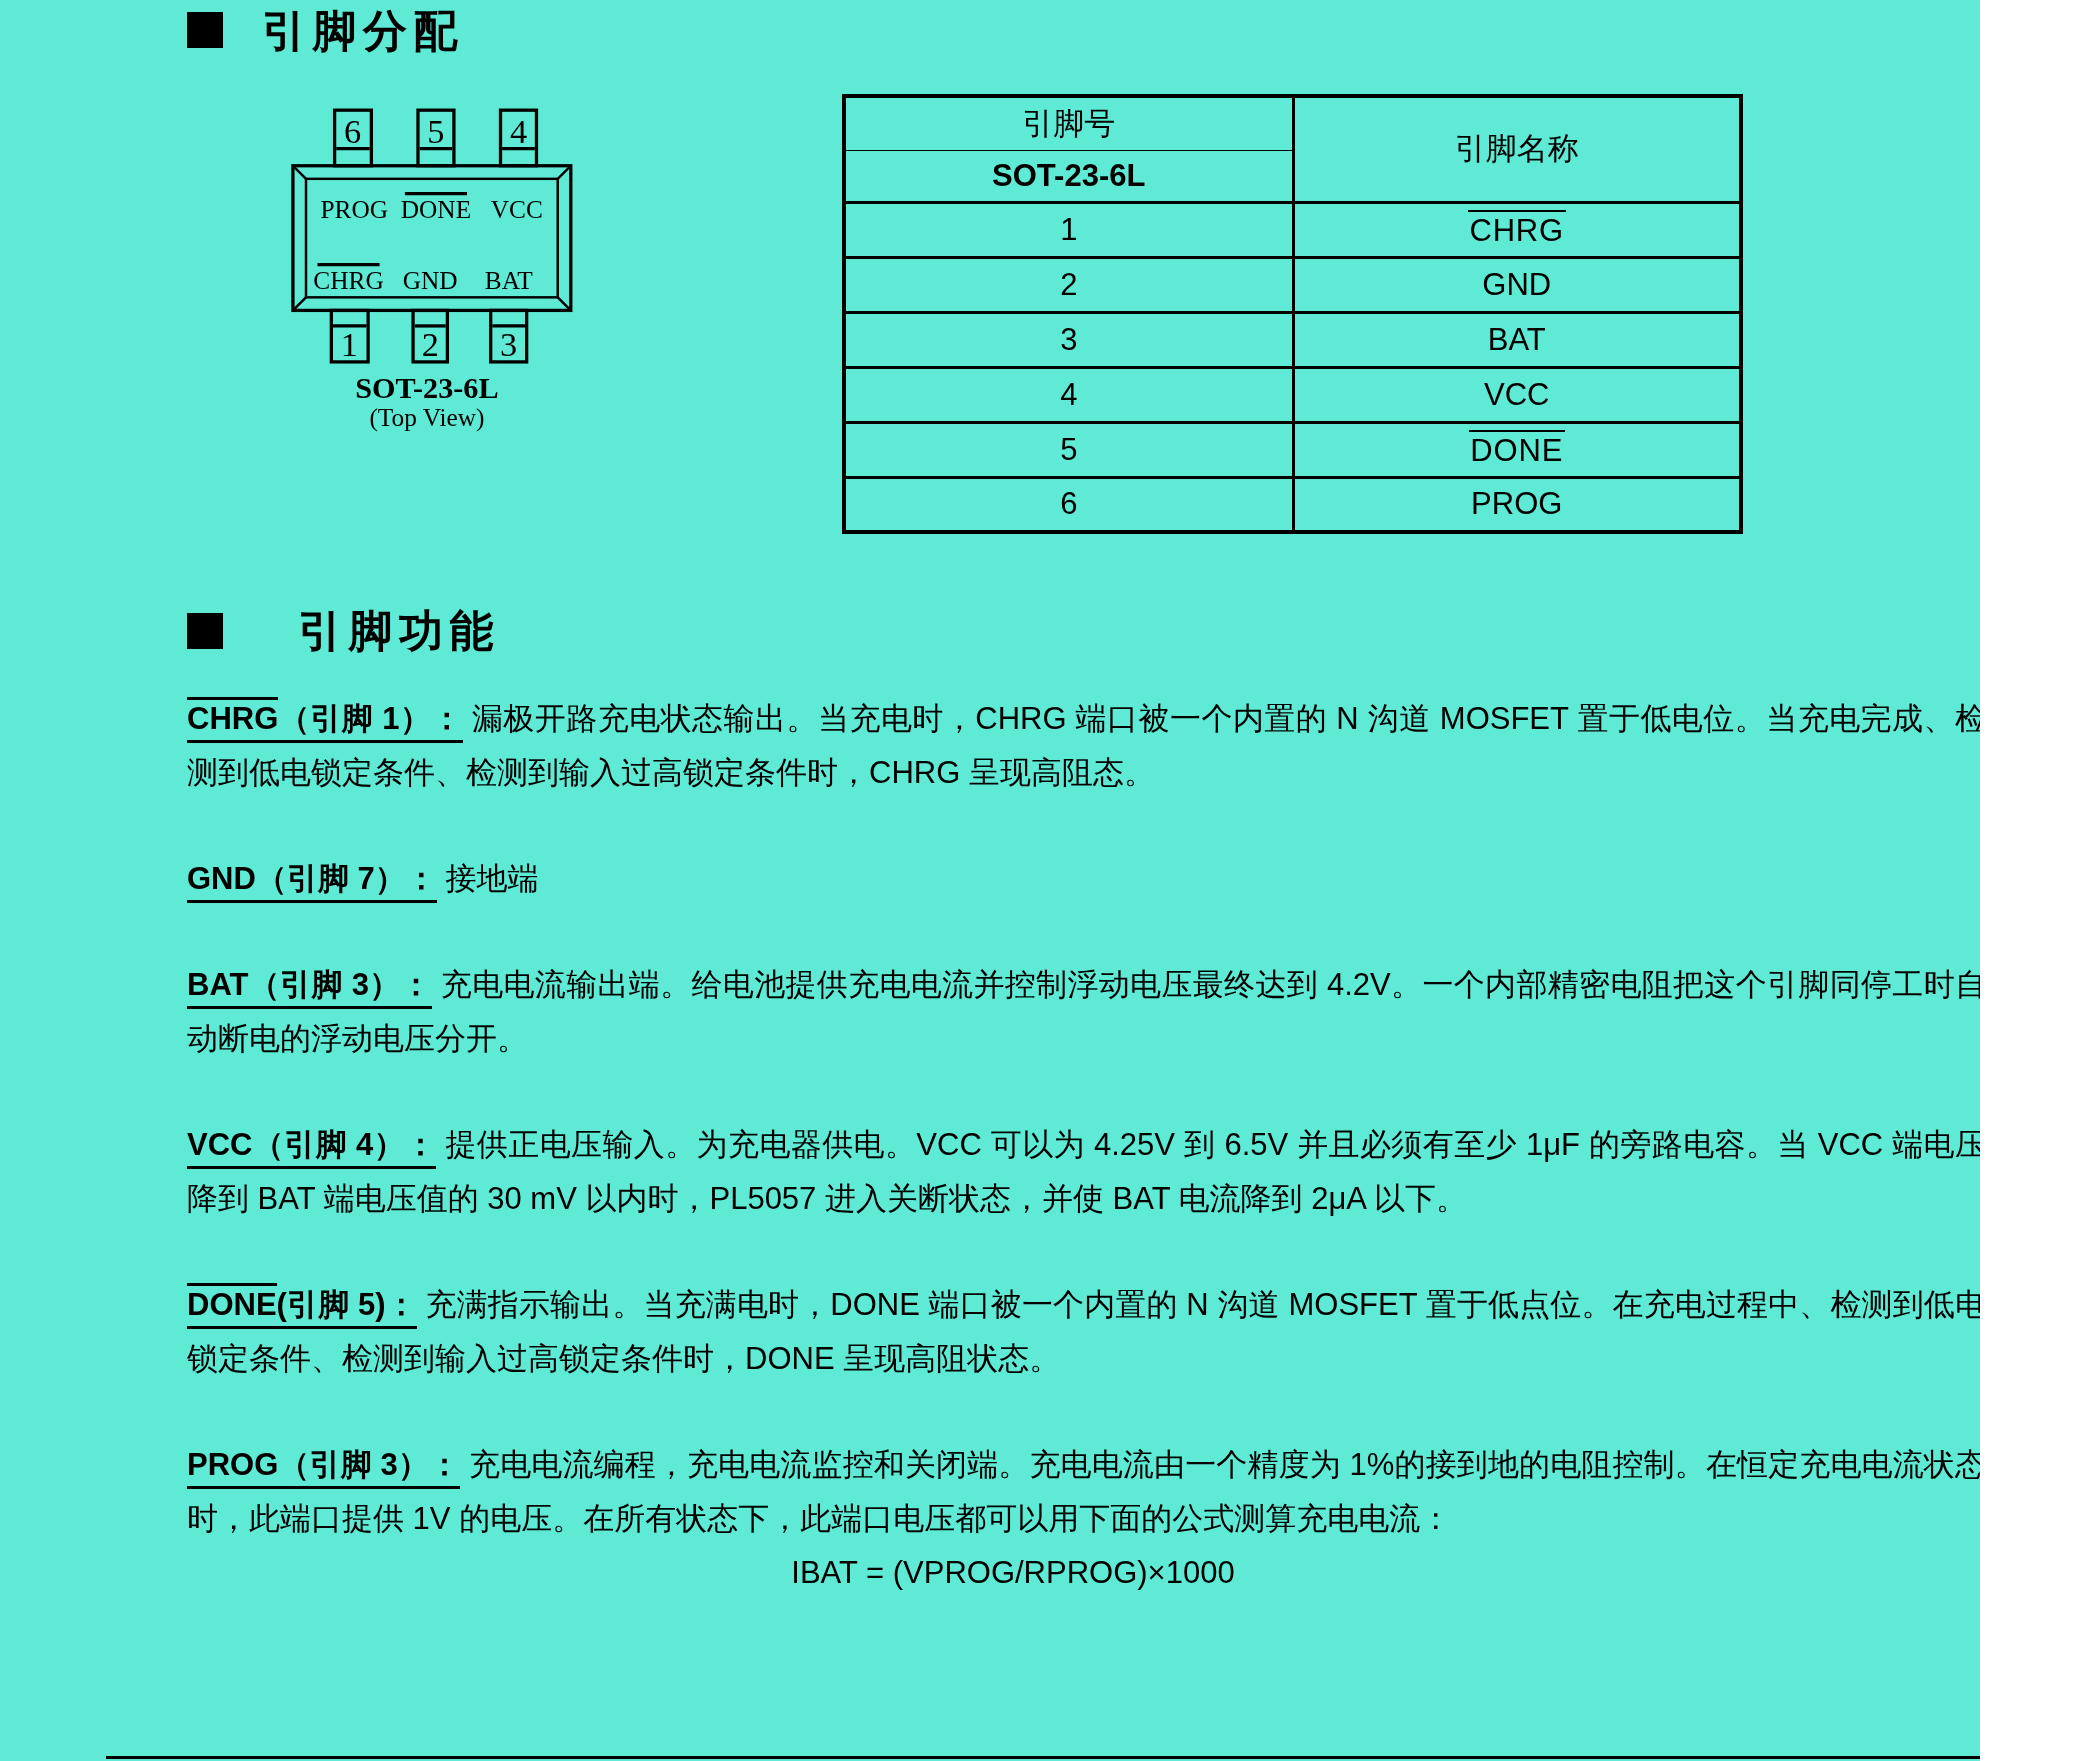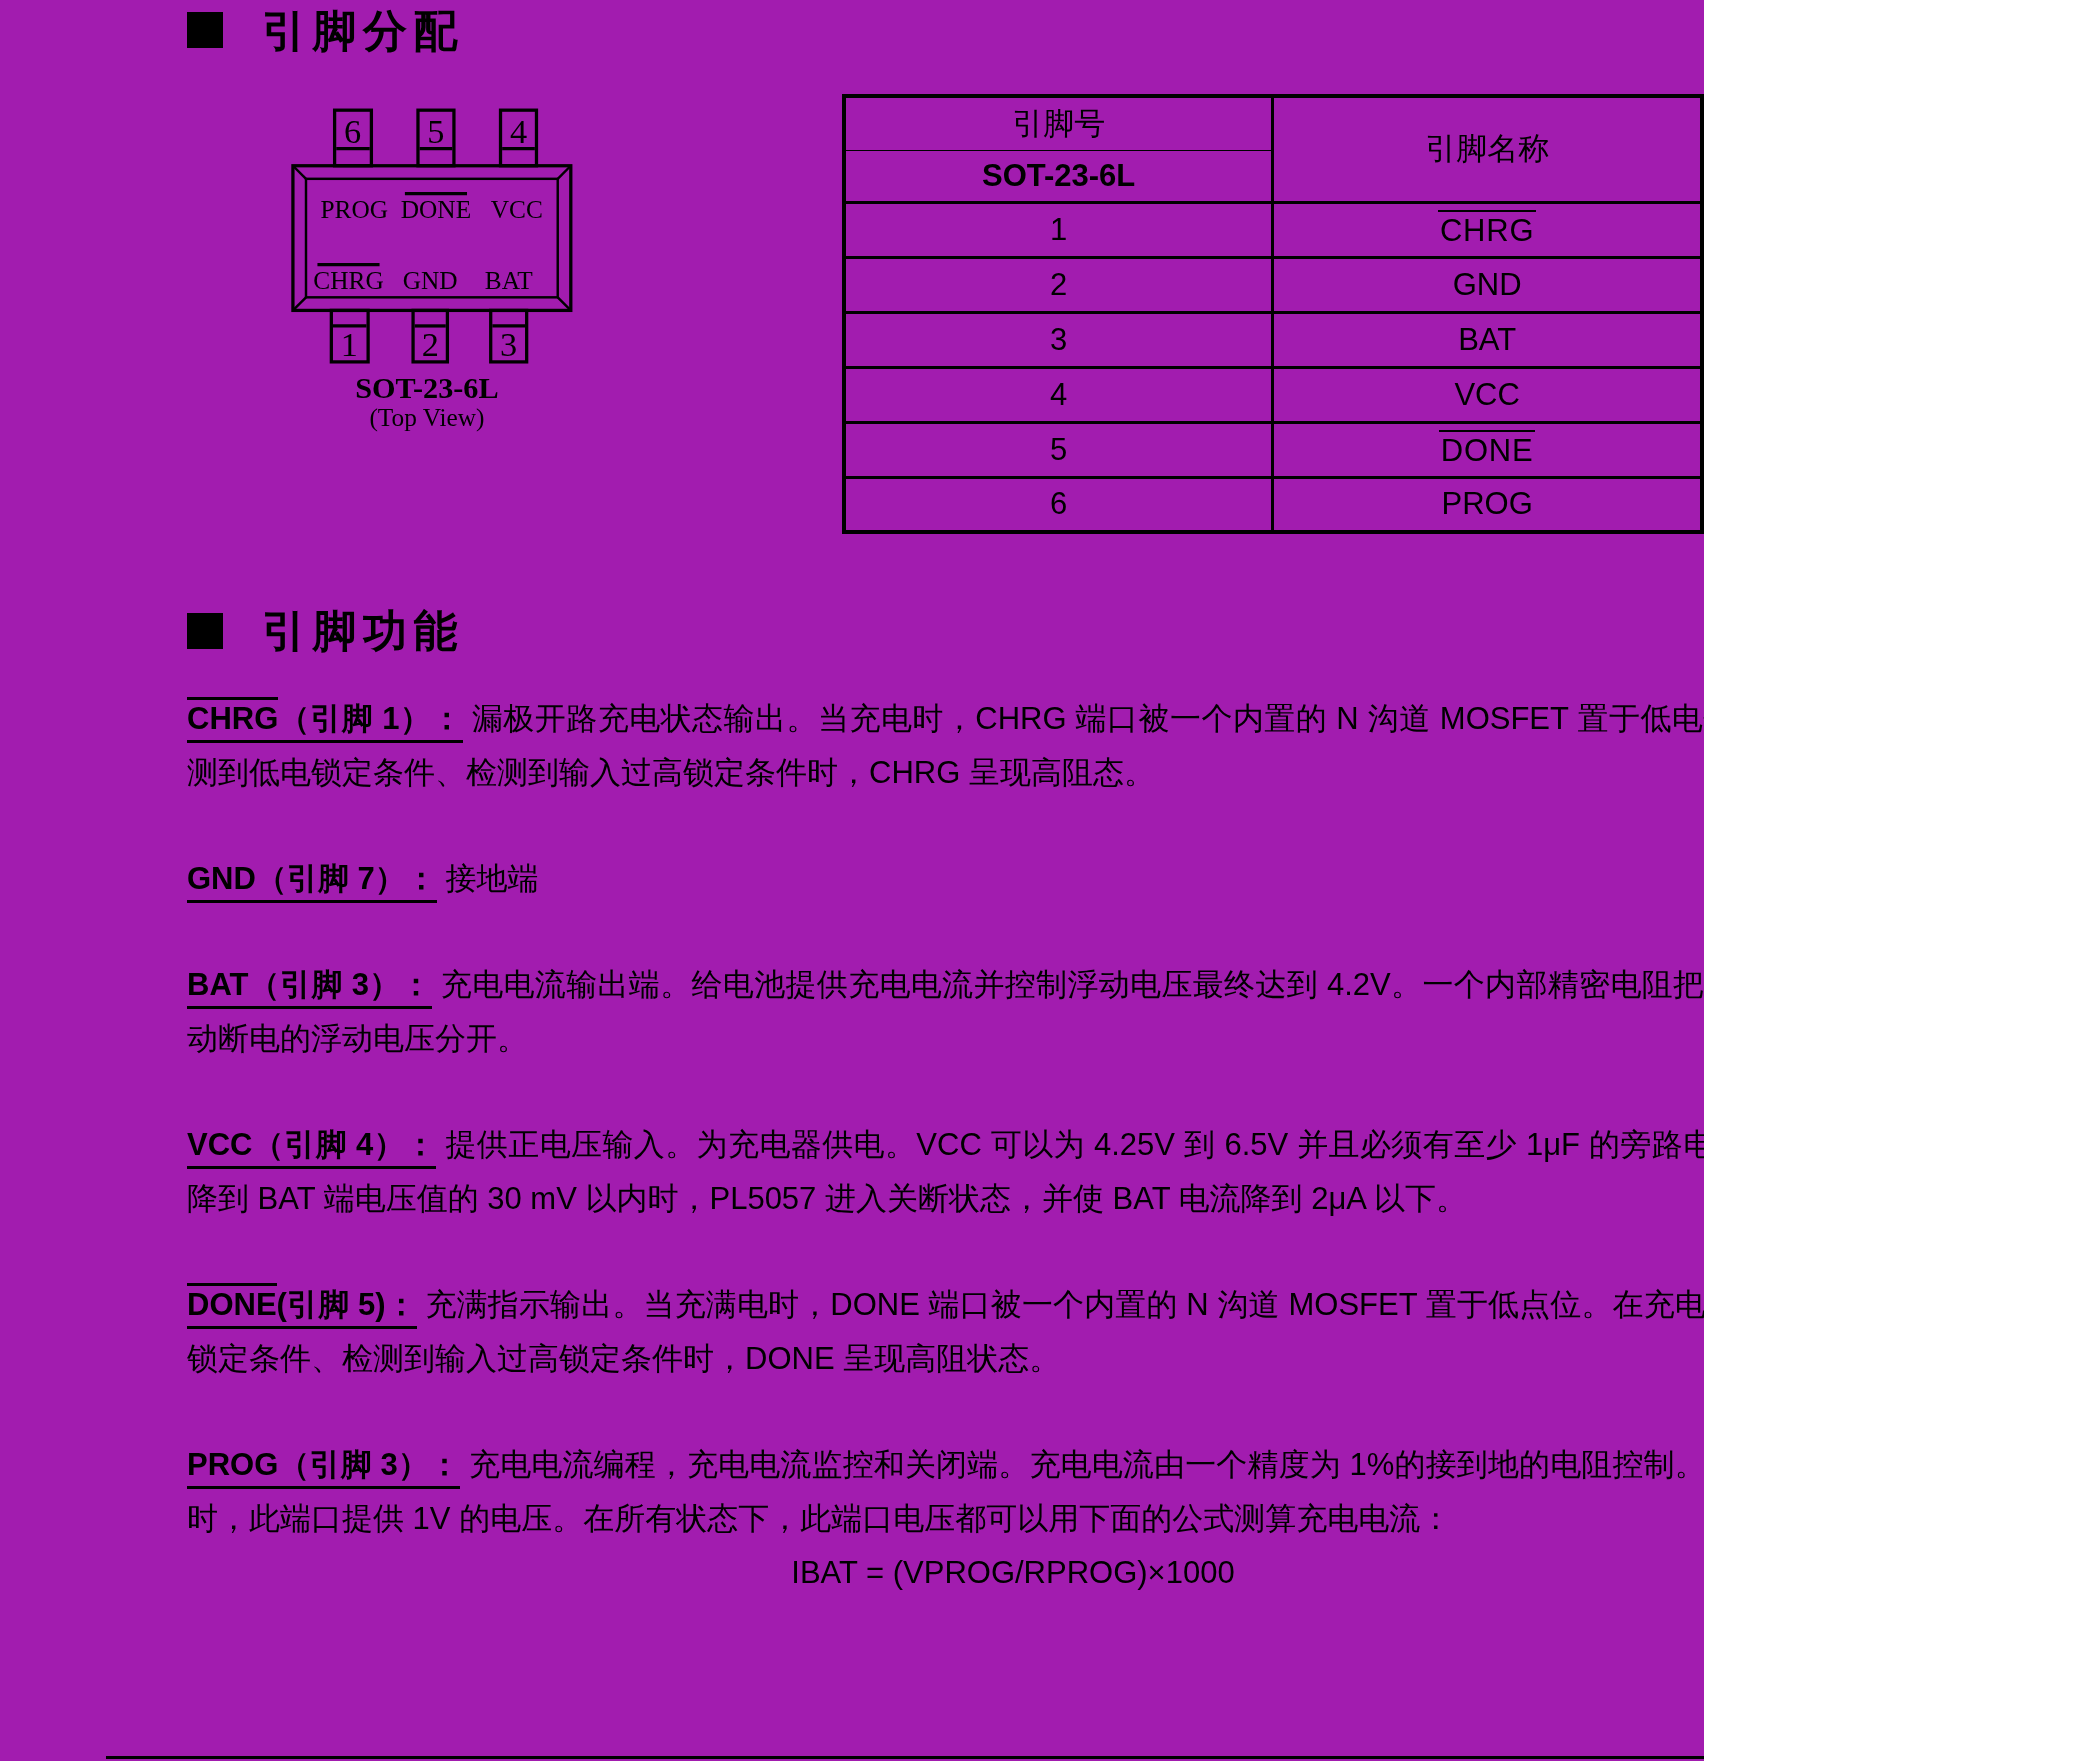--- a/index.html
+++ b/index.html
@@ -1,27 +1,27 @@
 <!DOCTYPE html>
 <html style="font-size:13px"><head>
 <meta charset="utf-8">
 <style>
   * { margin:0; padding:0; box-sizing:border-box; }
   html,body { background:#ffffff; }
   .page {
-    position:relative; width:1704px; height:1762px; background:#a21caf;
+    position:relative; width:1980px; height:1762px; background:#5eead4;
     color:#000; font-family:"Liberation Sans", sans-serif; overflow:hidden;
   }
 
   
   .sec-header { position:absolute; left:187px; display:flex; align-items:center; }
   .sec-square { width:36px; height:36px; background:#000; margin-right:39px; flex:0 0 auto; }
   .sec-title { font-size:44px; font-weight:bold; letter-spacing:6.5px; line-height:47px; }
   .sec1 { top:6.5px; }
-  .sec2 { top:607px; }
+  .sec2 { top:607px;gap:36px; }
 
   
   .pkg { position:absolute; left:286px; top:102px; }
   .pkg text { font-family:"Liberation Serif", serif; fill:#000; }
   .pkg .pin-num { font-size:42px; }
   .pkg .pin-lbl { font-size:31px; }
   .pkg .cap1 { font-size:37px; font-weight:bold; }
   .pkg .cap2 { font-size:31px; }
 
   

